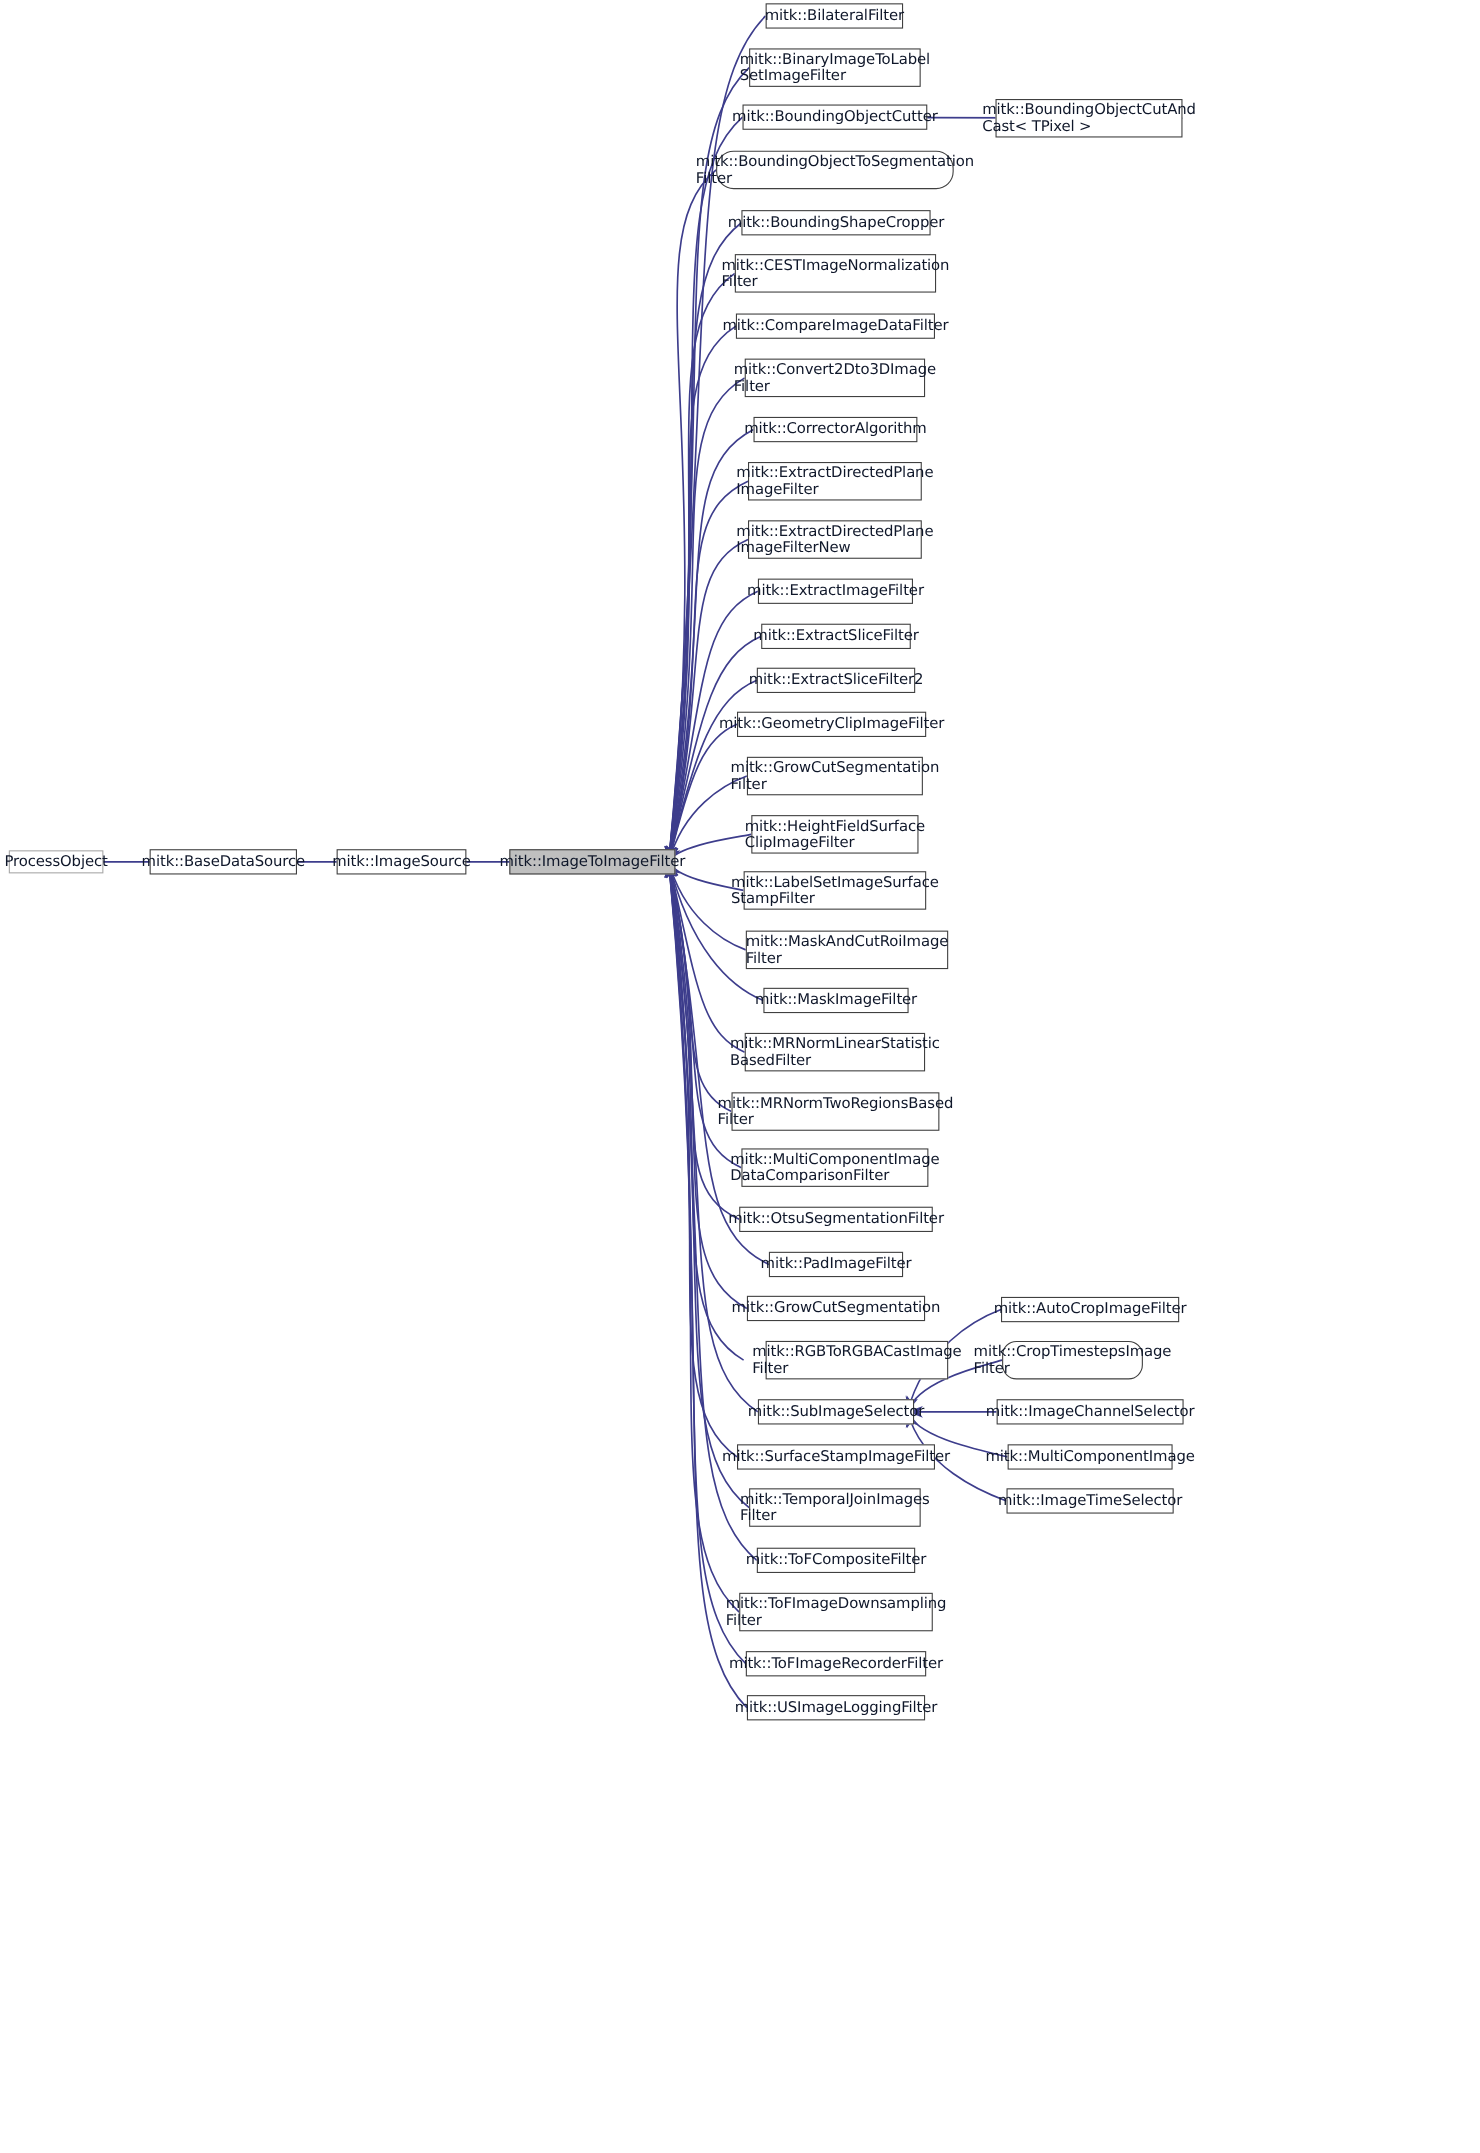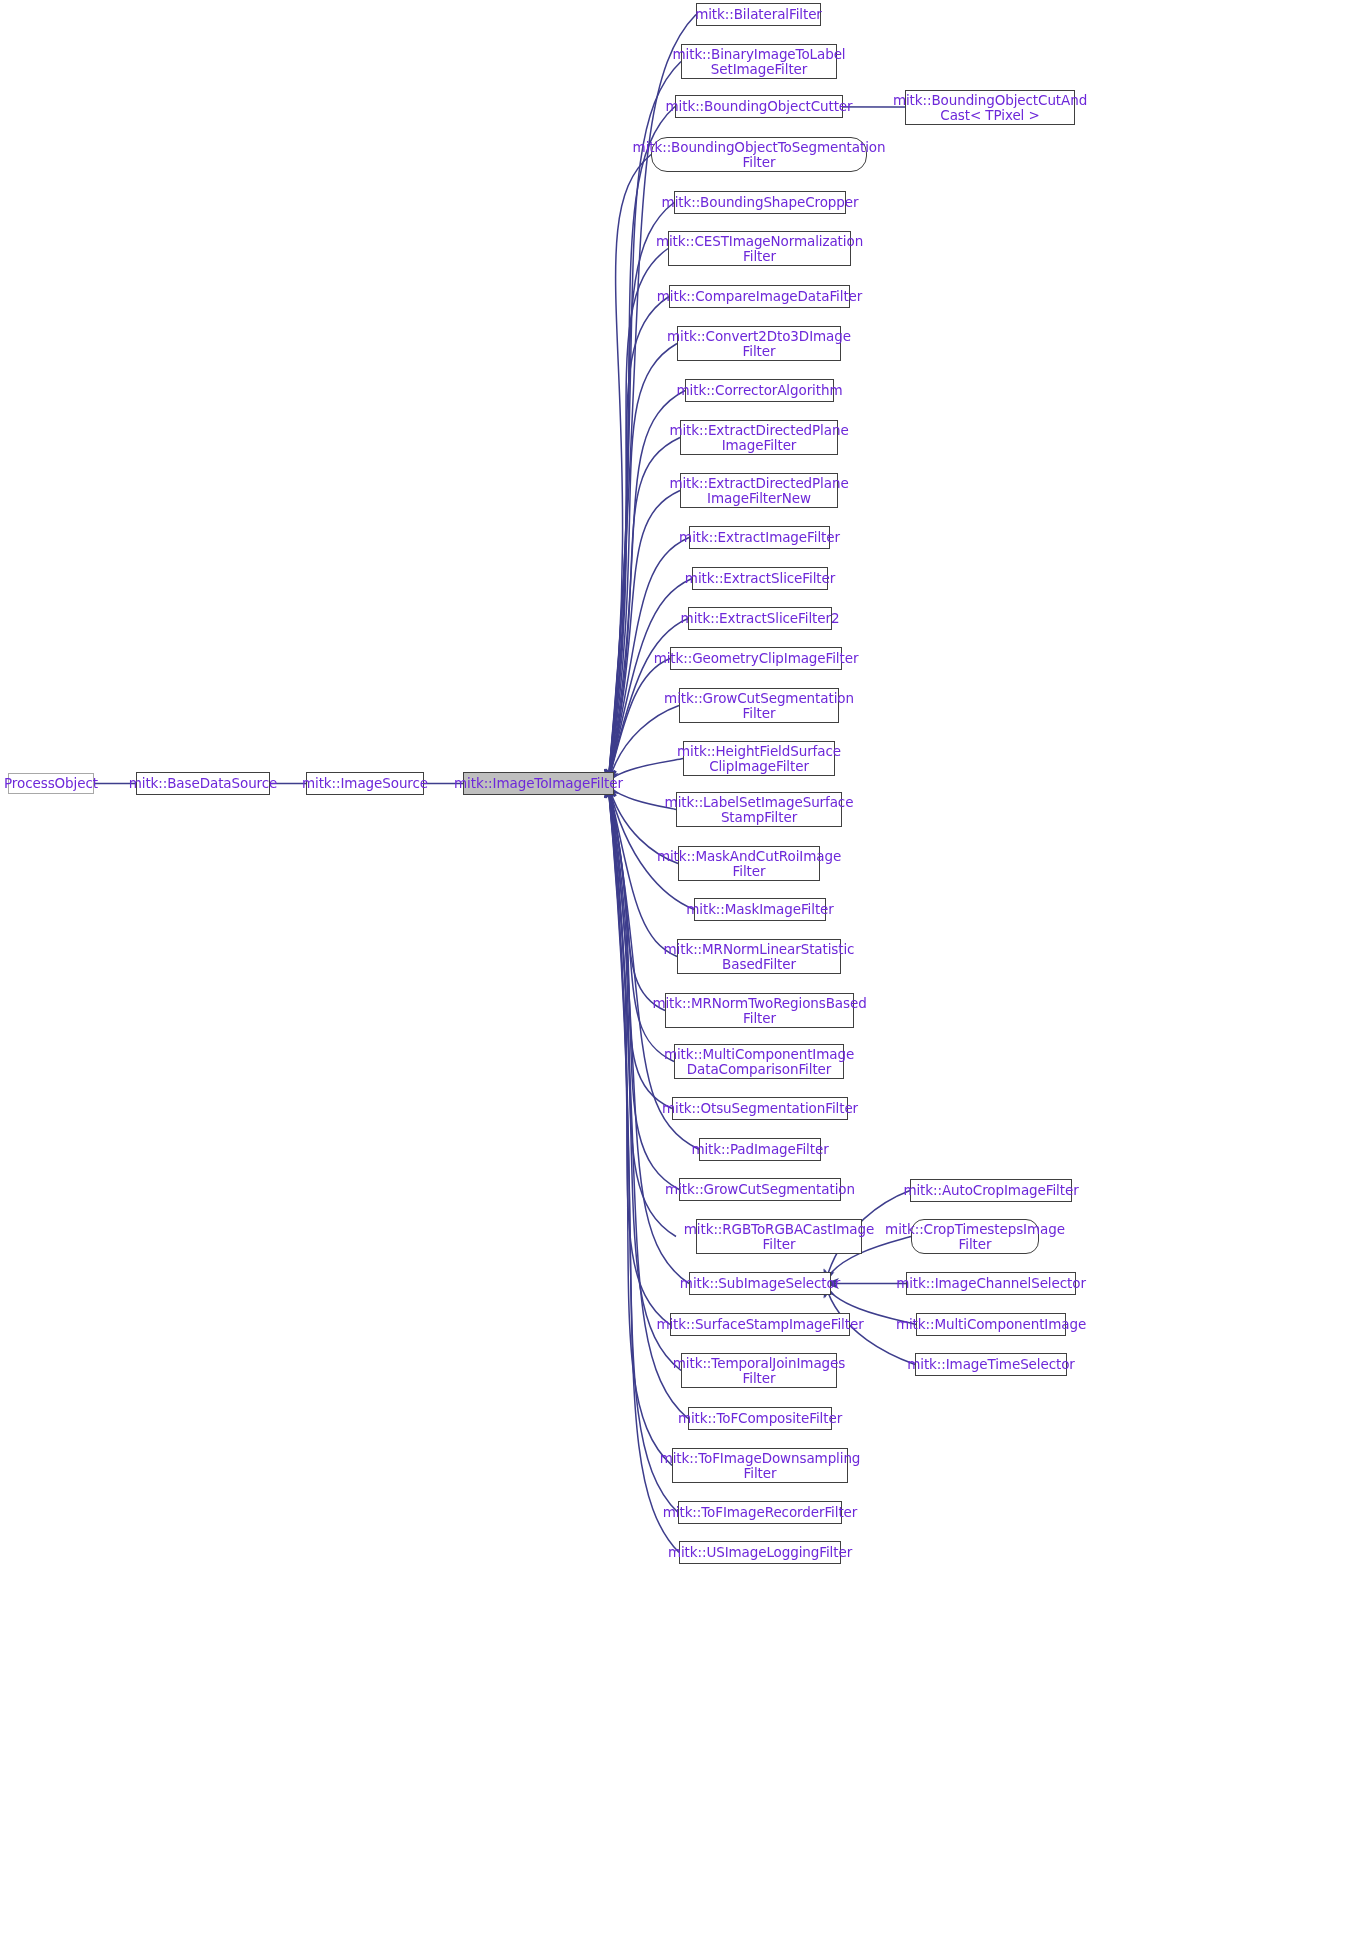--- a/index.html
+++ b/index.html
@@ -24,24 +24,24 @@
     top: 0;
     width: 1345px;
     height: 1957px;
     pointer-events: none;
   }
   .node {
     position: absolute;
     box-sizing: border-box;
     background: #ffffff;
     border: 1px solid #404040;
-    color: #6d28d9;
+    color: #0f172a;
     font-size: 13.5px;
     line-height: 15px;
-    text-align: center;
+    text-align: left;
     display: flex;
     align-items: center;
     justify-content: center;
     padding: 0 18px;
     white-space: pre-line;
     letter-spacing: -0.1px;
     z-index: 2;
   }
   .node.current {
     background: #bfbfbf;
@@ -198,21 +198,21 @@
 
   <div class="node" style="left:679px; top:688px; width:160px; height:35px;">mitk::GrowCutSegmentation
 Filter</div>
 
   <div class="node" style="left:683px; top:741px; width:152px; height:35px;">mitk::HeightFieldSurface
 ClipImageFilter</div>
 
   <div class="node" style="left:676px; top:792px; width:166px; height:35px;">mitk::LabelSetImageSurface
 StampFilter</div>
 
-  <div class="node" style="left:678px; top:846px; width:142px; height:35px;">mitk::MaskAndCutRoiImage
+  <div class="node" style="left:678px; top:846px; width:184px; height:35px;">mitk::MaskAndCutRoiImage
 Filter</div>
 
   <div class="node" style="left:694px; top:898px; width:132px; height:23px;">mitk::MaskImageFilter</div>
 
   <div class="node" style="left:677px; top:939px; width:164px; height:35px;">mitk::MRNormLinearStatistic
 BasedFilter</div>
 
   <div class="node" style="left:665px; top:993px; width:189px; height:35px;">mitk::MRNormTwoRegionsBased
 Filter</div>
 

